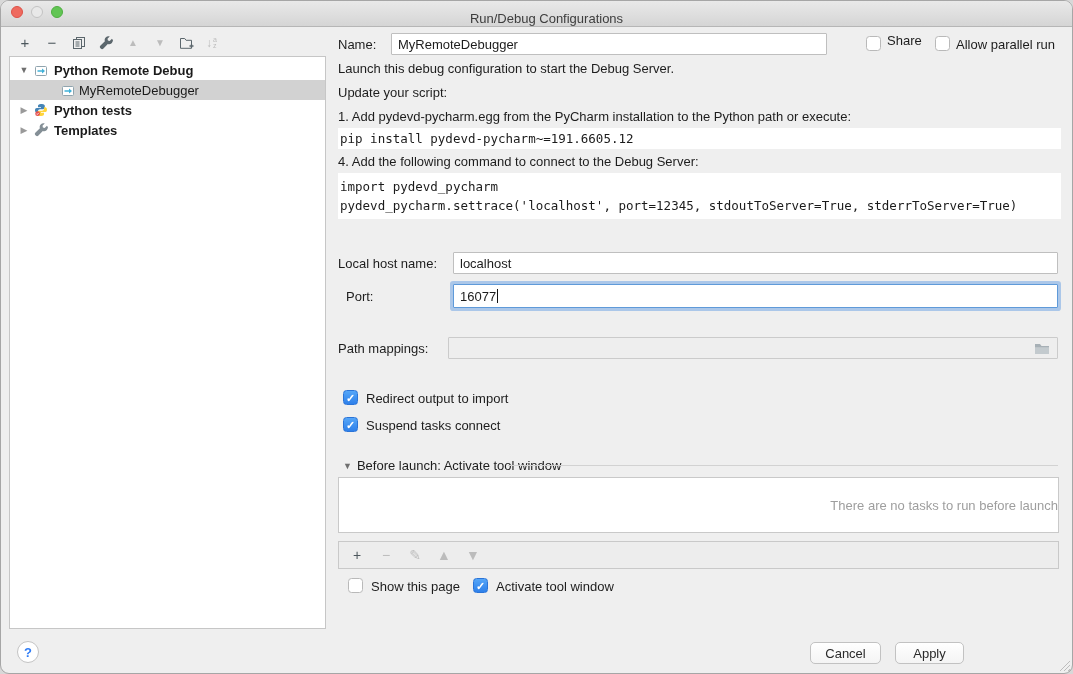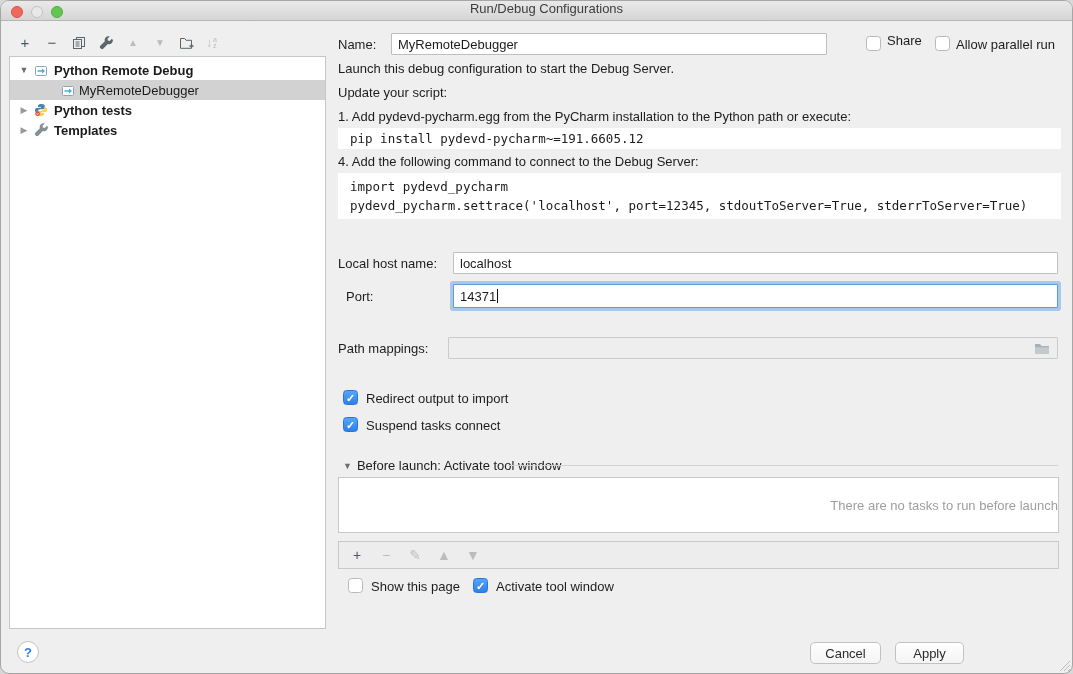--- a/index.html
+++ b/index.html
@@ -1,23 +1,23 @@
 <!DOCTYPE html>
 <html><head>
 <meta charset="utf-8">
 <style>
   html,body{margin:0;padding:0;background:#d8d8d8;}
   *{box-sizing:border-box;}
   .window{position:relative;width:1073px;height:674px;background:#efefef;
     border:1px solid #a6a6a6;border-radius:9px;overflow:hidden;
     font-family:"Liberation Sans",sans-serif;font-size:13px;color:#1d1d1d;}
   
-  .titlebar{position:absolute;left:0;top:0;width:100%;height:20px;
+  .titlebar{position:absolute;left:0;top:0;width:100%;height:26px;
     background:linear-gradient(#e9e9e9,#d5d5d5);border-bottom:1px solid #b6b6b6;
-    display:flex;align-items:flex-start;justify-content:center;padding-left:20px;}
+    display:flex;align-items:flex-end;justify-content:center;padding-left:20px;}
   .traffic{position:absolute;left:10px;top:5px;display:flex;gap:8px;}
   .light{width:12px;height:12px;border-radius:50%;}
   .light.red{background:#ee6a5f;border:1px solid #dd5147;}
   .light.dim{background:#e8e8e8;border:1px solid #c2c2c2;}
   .light.green{background:#62c554;border:1px solid #4fae41;}
   .wtitle{font-size:13px;color:#3d3d3d;}
   
   .ltoolbar{position:absolute;left:16px;top:32px;display:flex;align-items:center;gap:11px;height:20px;}
   .tbi{width:16px;height:16px;display:flex;align-items:center;justify-content:center;
     font-size:15px;color:#4c575d;line-height:16px;}
@@ -38,21 +38,21 @@
   .trow.child .tlabel{left:69px;font-weight:normal;}
   .trow.selected{background:#d2d2d2;}
   
   .lbl{position:absolute;white-space:nowrap;color:#1d1d1d;}
   .field{position:absolute;height:22px;background:#fff;border:1px solid #bfbfbf;border-radius:1px;
     padding:0 6px;display:flex;align-items:center;color:#1c1c1c;}
   .field.focused{border:1px solid #5f9ad9;box-shadow:0 0 0 3px rgba(125,172,228,.6);height:24px;}
   .field.disabled{background:#eeeeee;border:1px solid #cbcbcb;}
   .caret{display:inline-block;width:1px;height:14px;background:#111;margin-left:1px;}
   .code{position:absolute;background:#fff;font-family:"DejaVu Sans Mono",monospace;
-    font-size:12.5px;color:#1b1b1b;padding:0 12px;display:flex;flex-direction:column;justify-content:center;}
+    font-size:12.5px;color:#1b1b1b;padding:0 2px;display:flex;flex-direction:column;justify-content:center;}
   .cb{position:absolute;width:15px;height:15px;border-radius:3.5px;text-align:center;
     font-size:11px;line-height:15px;font-weight:bold;}
   .cb.off{background:#fff;border:1px solid #b9b9b9;color:transparent;}
   .cb.on{background:linear-gradient(#55a6f8,#2e80ea);color:#fff;border:1px solid #2a74d8;}
   
   .blhead{position:absolute;left:342px;top:457px;display:flex;align-items:center;white-space:nowrap;}
   .blhead .arr{font-size:9px;color:#6f6f6f;margin-right:5px;}
   .blline{position:absolute;top:464px;height:1px;background:#d2d2d2;}
   .blbox{position:absolute;left:337px;top:476px;width:721px;height:56px;background:#fff;
     border:1px solid #c9c9c9;display:flex;align-items:center;justify-content:flex-end;}
@@ -184,21 +184,21 @@
     <span>pydevd_pycharm.settrace('localhost', port=12345, stdoutToServer=True, stderrToServer=True)</span>
   </div>
 
   <span class="lbl" style="left:337px;top:255px;">Local host name:</span>
   <div class="field" style="left:452px;top:251px;width:605px;">
     <span>localhost</span>
   </div>
 
   <span class="lbl" style="left:337px;top:288px;margin-left:8px;">Port:</span>
   <div class="field focused" style="left:452px;top:283px;width:605px;">
-    <span>14371</span>
+    <span>16077</span>
       <span class="caret"></span>
   </div>
 
   <span class="lbl" style="left:337px;top:340px;">Path mappings:</span>
   <div class="field disabled" style="left:447px;top:336px;width:610px;">
     <span></span>
     <span style="position:absolute;right:7px;top:4px;">
       <svg width="16" height="13" viewBox="0 0 16 13">
         <path fill="#a7b0b6" d="M1 2h5l1.5 2H15v8H1z"></path>
         <path fill="#c3cace" d="M1 5.2h14V12H1z"></path>

